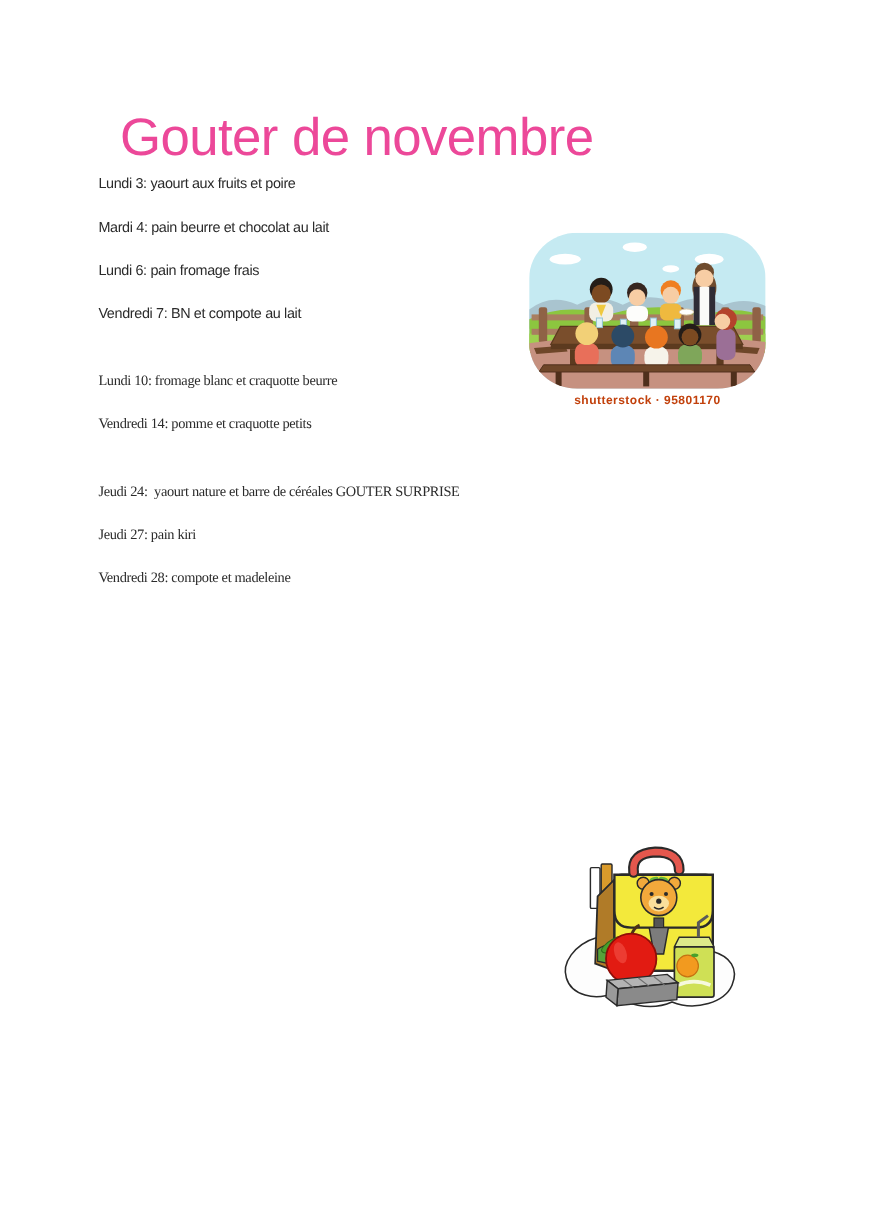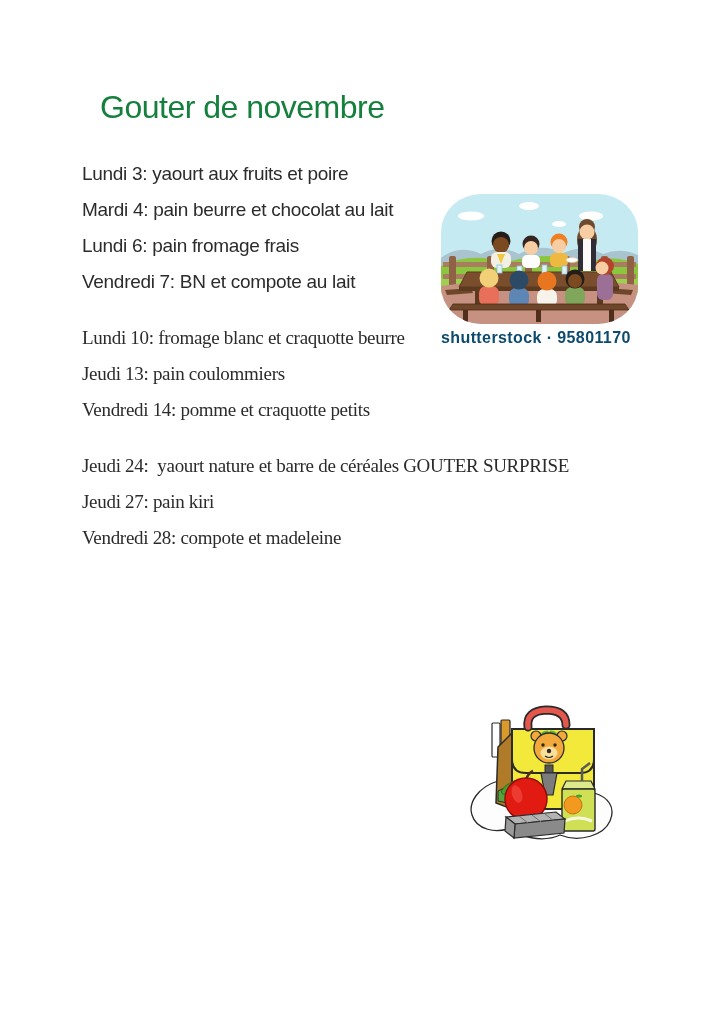--- a/index.html
+++ b/index.html
@@ -2,57 +2,56 @@
 <html><head>
 <meta charset="utf-8">
 <style>
   html, body { margin:0; padding:0; background:#ffffff; }
   .page {
     position:relative; width:724px; height:1024px; background:#ffffff;
     overflow:hidden; font-family:"Liberation Sans", sans-serif;
   }
   .title {
     position:absolute; left:100px; top:66px;
-    font-size:32px; line-height:40px; letter-spacing:-0.5px;
-    color:#15803d; font-weight:400;
+    font-size:44px; line-height:40px; letter-spacing:-0.5px;
+    color:#ec4899; font-weight:400;
   }
   .menu {
-    position:absolute; left:82px; top:156px; width:580px;
-    color:#2b2b2b; font-size:19px; letter-spacing:-0.3px;
+    position:absolute; left:82px; top:135px; width:580px;
+    color:#2b2b2b; font-size:12px; letter-spacing:-0.3px;
   }
   .week + .week { margin-top:20px;font-family:Liberation Serif, serif; }
   .menu-line {
     height:36px; display:flex; align-items:center;
     white-space:pre-wrap; margin:0;
   }
   .picnic-figure { position:absolute; left:441px; top:194px; width:197px; }
   .picnic-caption {
-    margin-top:5px; color:#0c4a6e;
-    font-size:16px; font-weight:600; letter-spacing:0.4px;
+    margin-top:5px; text-align:center; color:#c2410c;
+    font-size:10px; font-weight:600; letter-spacing:0.4px;
   }
   .bag-figure { position:absolute; left:462px; top:703px; width:178px; height:140px; }
   svg { display:block; }
 </style>
 </head>
 <body>
 
 <div class="page">
 
   <h1 class="title">Gouter de novembre</h1>
 
   <div class="menu">
     <div class="week">
       <p class="menu-line">Lundi 3: yaourt aux fruits et poire</p>
       <p class="menu-line">Mardi 4: pain beurre et chocolat au lait</p>
       <p class="menu-line">Lundi 6: pain fromage frais</p>
       <p class="menu-line">Vendredi 7: BN et compote au lait</p>
     </div>
     <div class="week">
       <p class="menu-line">Lundi 10: fromage blanc et craquotte beurre</p>
-      <p class="menu-line">Jeudi 13: pain coulommiers</p>
       <p class="menu-line">Vendredi 14: pomme et craquotte petits</p>
     </div>
     <div class="week">
       <p class="menu-line">Jeudi 24:  yaourt nature et barre de céréales GOUTER SURPRISE</p>
       <p class="menu-line">Jeudi 27: pain kiri</p>
       <p class="menu-line">Vendredi 28: compote et madeleine</p>
     </div>
   </div>
 
   <figure class="picnic-figure" style="margin:0">

